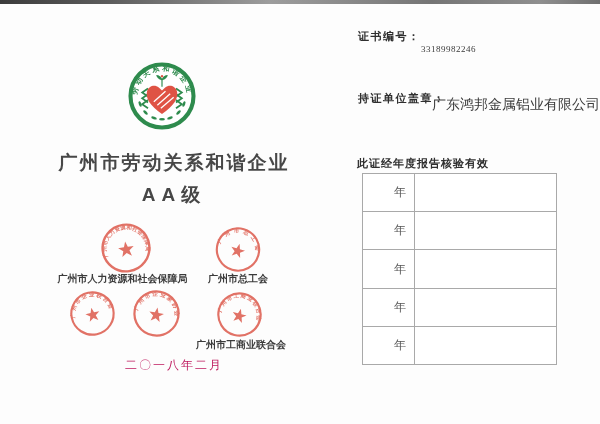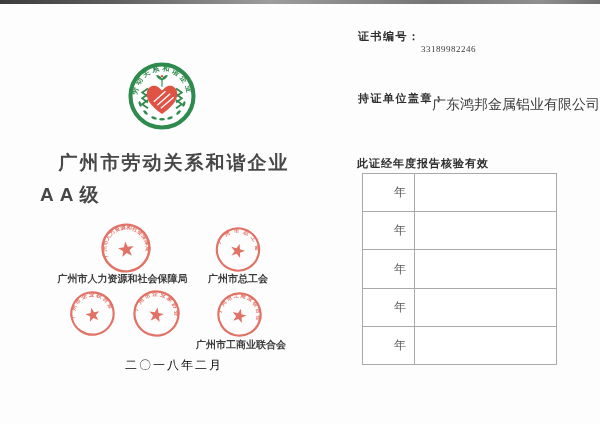--- a/index.html
+++ b/index.html
@@ -8,41 +8,41 @@
     font-family:"Liberation Sans",sans-serif;color:#3f3f3f;
   }
   .scan-edge-top{
     position:absolute;left:0;top:0;width:100%;height:4px;
     background:linear-gradient(90deg,#3c3c3c 0%,#5c5c5c 18%,#9d9d9d 45%,#757575 72%,#8f8f8f 90%,#6f6f6f 100%);
   }
   
   .logo{position:absolute;left:127px;top:61px;width:70px;height:70px;}
   .title-1{position:absolute;left:40px;top:150px;width:268px;text-align:center;
     font-size:19px;font-weight:700;letter-spacing:2px;color:#474747;}
-  .title-2{position:absolute;left:40px;top:182px;width:268px;
+  .title-2{position:absolute;left:40px;top:182px;width:268px;text-align:center;
     font-size:19px;font-weight:700;letter-spacing:6px;color:#474747;}
   .seal{position:absolute;}
   .seal svg{display:block;width:100%;height:100%;opacity:.85;}
   .seal-1{left:93px;top:222px;width:66px;height:52px;transform:rotate(-8deg);}
   .seal-2{left:209px;top:226px;width:58px;height:47px;transform:rotate(16deg);}
   .seal-3{left:64px;top:290px;width:57px;height:47px;transform:rotate(-12deg);}
   .seal-4{left:126px;top:289px;width:61px;height:49px;transform:rotate(10deg);}
   .seal-5{left:210px;top:291px;width:59px;height:47px;transform:rotate(14deg);}
   .seal text{font-family:"Liberation Sans",sans-serif;font-weight:700;}
   .chars-13 text{font-size:12.5px;letter-spacing:.5px;}
   .chars-6 text{font-size:14px;letter-spacing:9px;}
   .chars-8 text{font-size:14px;letter-spacing:4px;}
   .chars-9 text{font-size:14px;letter-spacing:3px;}
   .seal-cap{position:absolute;font-size:10px;font-weight:700;color:#3b3b3b;text-align:center;white-space:nowrap;}
   .cap-1{left:50px;top:272px;width:145px;}
   .cap-2{left:206px;top:272px;width:64px;}
   .cap-3{left:55px;top:338px;width:140px;}
   .cap-4{left:196px;top:338px;width:90px;}
   .issue-date{position:absolute;left:40px;top:357px;width:268px;text-align:center;
-    font-size:12px;letter-spacing:2px;color:#000000;}
+    font-size:12px;letter-spacing:2px;color:#be185d;}
   
   .cert-label{position:absolute;left:358px;top:29px;font-size:11px;font-weight:700;
     letter-spacing:1.5px;color:#2f2f2f;}
   .cert-no{position:absolute;left:421px;top:44px;font-size:9px;letter-spacing:.5px;
     font-family:"Liberation Serif",serif;color:#3a3a3a;}
   .holder-label{position:absolute;left:358px;top:91px;font-size:11px;font-weight:700;
     letter-spacing:1.5px;color:#2f2f2f;text-align:right;}
   .holder-name{position:absolute;left:432px;top:96px;font-size:14px;
     font-family:"Liberation Serif",serif;color:#3a3a3a;}
   .verify-heading{position:absolute;left:357px;top:156px;font-size:11px;font-weight:700;

